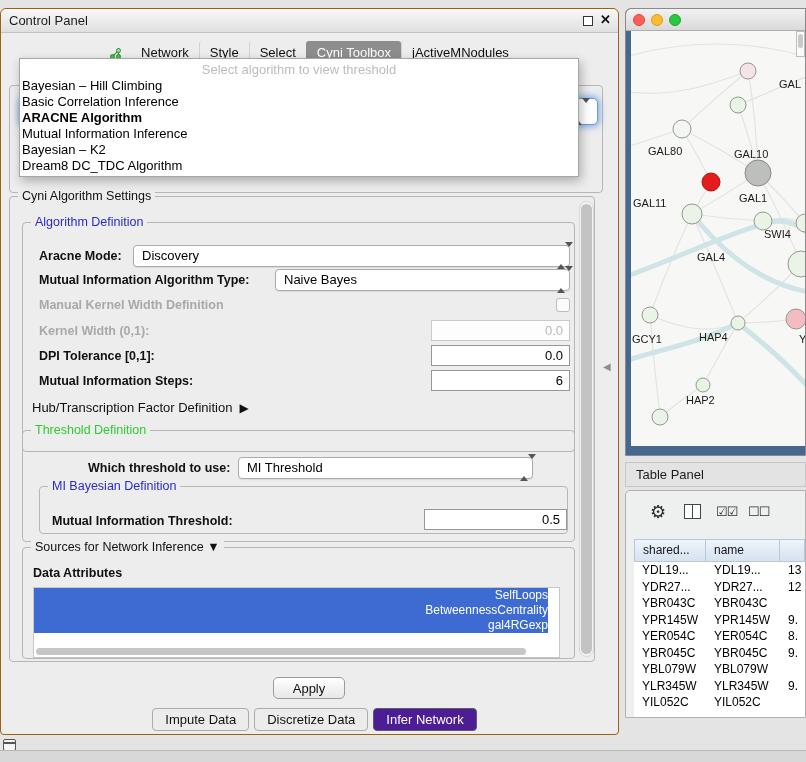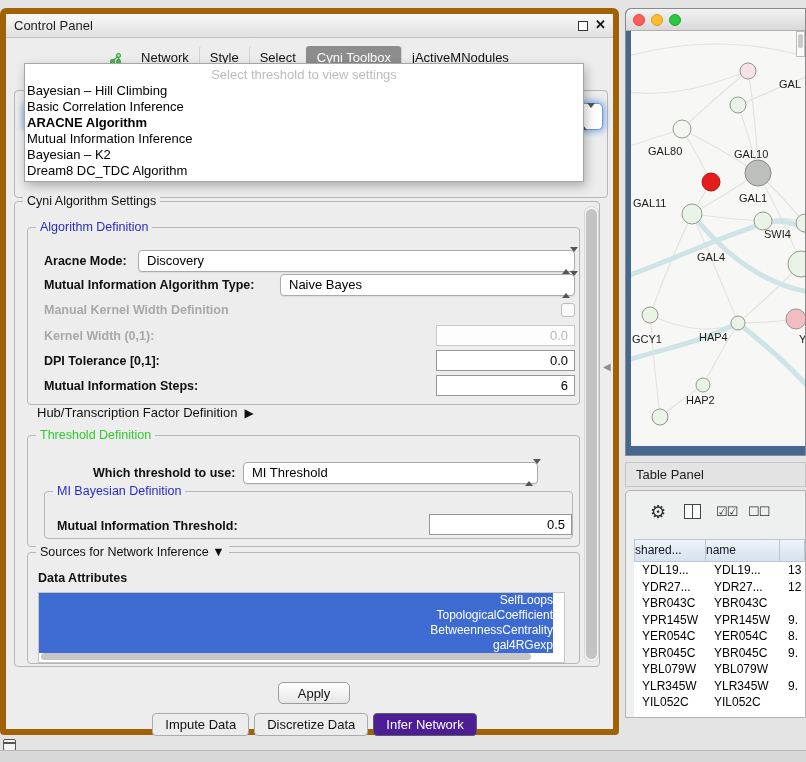--- a/index.html
+++ b/index.html
@@ -1,20 +1,20 @@
 <!DOCTYPE html>
 <html><head>
 <meta charset="utf-8">
 <style>
   *{margin:0;padding:0;box-sizing:border-box;}
   html,body{width:806px;height:762px;}
   body{position:relative;background:#e4e4e4;font-family:"Liberation Sans",sans-serif;overflow:hidden;color:#111;}
 
   
-  .control-panel{position:absolute;left:0;top:8px;width:619px;height:727px;background:#ededed;border:6px solid #a16207;border-radius:6px 6px 4px 4px;}
+  .control-panel{position:absolute;left:0;top:8px;width:619px;height:727px;background:#ededed;border:1px solid #a16207;border-radius:6px 6px 4px 4px;}
   .cp-titlebar{position:absolute;left:0;top:0;right:0;height:24px;background:linear-gradient(#f8f8f8,#e0e0e0);border-bottom:1px solid #c2c2c2;border-radius:6px 6px 0 0;}
   .cp-title{position:absolute;left:8px;top:4px;font-size:13px;color:#1c1c1c;}
   .float-icon{position:absolute;right:25px;top:7px;width:10px;height:10px;border:1.5px solid #333;background:#fff;}
   .close-icon{position:absolute;right:7px;top:3px;font-size:13px;font-weight:bold;color:#111;cursor:default;}
 
   .tab-bar{position:absolute;left:0;top:30px;right:0;height:26px;display:flex;justify-content:center;align-items:center;}
   .tab{padding:4px 10px;font-size:13px;color:#101010;border-radius:3px;display:flex;align-items:center;gap:20px;border-left:1px solid #d2d2d2;}
   .tab:first-child{border-left:none;}
   .tab.selected{background:#8d8d8d;color:#fff;border-left-color:transparent;}
   .net-ico{display:inline-block;width:11px;height:11px;}
@@ -78,21 +78,21 @@
   
   .table-header-bar{position:absolute;left:625px;top:462px;width:181px;height:25px;background:#e3e3e3;border:1px solid #c6c6c6;font-size:13px;line-height:23px;padding-left:10px;color:#1c1c1c;}
   .table-window{position:absolute;left:625px;top:490px;width:181px;height:228px;background:#eef0f0;border:1px solid #b2b2b2;border-radius:5px 0 0 0;overflow:hidden;}
   .tbl-icon{position:absolute;top:10px;font-size:17px;color:#2e2e2e;}
   .icon-gear{left:24px;font-size:18px;}
   .icon-cols{left:58px;width:17px;height:15px;border:1.5px solid #444;background:#fff;top:13px;}
   .icon-cols::after{content:"";position:absolute;left:6.5px;top:0;bottom:0;width:1.5px;background:#444;}
   .icon-chk{left:90px;font-size:13px;letter-spacing:-1px;top:13px;}
   .icon-unchk{left:122px;font-size:13px;letter-spacing:-1px;top:13px;}
   .tbl-head{position:absolute;left:8px;top:48px;right:0;height:23px;display:flex;}
-  .hcell{background:linear-gradient(#eef4fa,#d5e2f0);border:1px solid #b9c7d8;border-left:none;font-size:12px;line-height:21px;overflow:hidden;white-space:nowrap;color:#15151a;}
+  .hcell{background:linear-gradient(#eef4fa,#d5e2f0);border:1px solid #b9c7d8;border-left:none;font-size:12px;line-height:21px;padding-left:8px;overflow:hidden;white-space:nowrap;color:#15151a;}
   .hcell.c0{border-left:1px solid #b9c7d8;width:72px;}
   .hcell.c1{width:74px;}
   .hcell.c2{flex:1;}
   .tbl-body{position:absolute;left:8px;top:71px;right:0;bottom:0;background:#fff;}
   .trow{display:flex;height:16.5px;}
   .tcell{font-size:12px;line-height:16px;padding-left:8px;overflow:hidden;white-space:nowrap;color:#000;}
   .tcell.c0{width:72px;}
   .tcell.c1{width:74px;}
   .tcell.c2{flex:1;}
 
@@ -136,35 +136,35 @@
       </div>
     </div>
 
   <div class="algo-group tgroup" style="left:8px;top:76px;width:594px;height:108px;">
     <div class="algo-combo">
       <span class="combo-arrows"><span class="arr-up"></span><span class="arr-dn"></span></span>
     </div>
   </div>
 
   <div class="algo-popup">
-    <div class="popup-placeholder">Select threshold to view settings</div>
+    <div class="popup-placeholder">Select algorithm to view threshold</div>
     <div id="popup-items">
         <div class="popup-item">Bayesian – Hill Climbing</div>
         <div class="popup-item">Basic Correlation Inference</div>
         <div class="popup-item selected">ARACNE Algorithm</div>
         <div class="popup-item">Mutual Information Inference</div>
         <div class="popup-item">Bayesian – K2</div>
         <div class="popup-item">Dream8 DC_TDC Algorithm</div>
       </div>
   </div>
 
   <div class="tgroup" style="left:8px;top:187px;width:586px;height:466px;">
     <span class="gtitle">Cyni Algorithm Settings</span>
 
-    <div class="tgroup" style="left:12px;top:25px;width:553px;height:178px;">
+    <div class="tgroup" style="left:12px;top:25px;width:553px;height:230px;">
       <span class="gtitle blue">Algorithm Definition</span>
 
       <span class="flabel" style="left:16px;top:26px;">Aracne Mode:</span>
       <div class="combo" style="left:110px;top:22px;width:437px;">Discovery</div>
       <span class="combo-arrows" style="position:absolute;left:534px;top:33px;"><span class="arr-up"></span><span class="arr-dn"></span></span>
 
       <span class="flabel" style="left:16px;top:50px;">Mutual Information Algorithm Type:</span>
       <div class="combo" style="left:252px;top:46px;width:295px;">Naive Bayes</div>
       <span class="combo-arrows" style="position:absolute;left:534px;top:57px;"><span class="arr-up"></span><span class="arr-dn"></span></span>
 
@@ -198,21 +198,20 @@
         <input class="tinput" style="left: 384px; top: 22px; width: 143px;" value="0.5">
       </div>
     </div>
 
     <div class="tgroup" style="left:12px;top:350px;width:553px;height:112px;text-align:right;">
       <span class="gtitle"><span>Sources for Network Inference</span> <span>▼</span></span>
       <span class="attr-sub" style="left:10px;top:18px;">Data Attributes</span>
       <div class="attr-list" style="left:10px;top:39px;width:527px;height:71px;">
         <div id="attr-items">
             <div class="attr-item">SelfLoops</div>
-            <div class="attr-item">TopologicalCoefficient</div>
             <div class="attr-item">BetweennessCentrality</div>
             <div class="attr-item">gal4RGexp</div>
           </div>
         <div class="attr-hsb"></div>
       </div>
     </div>
   </div>
 
   <div class="v-scroll">
       <div class="v-thumb"></div>

